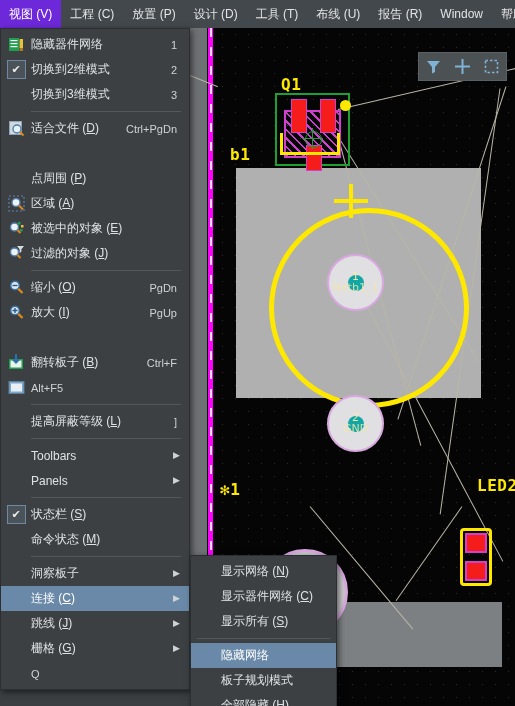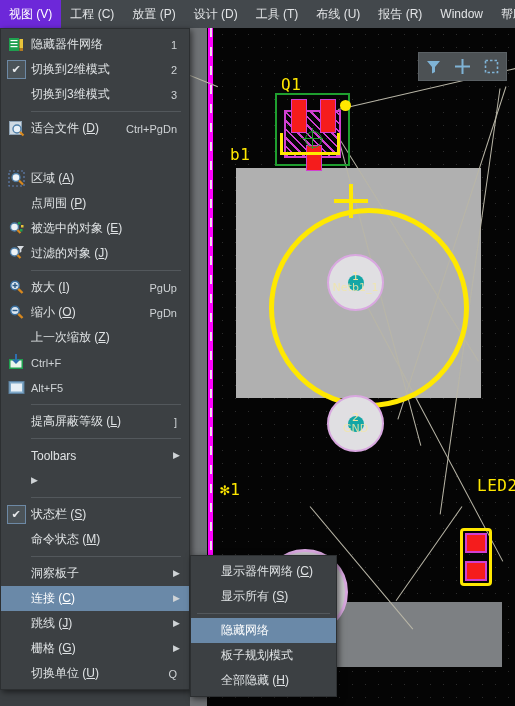--- a/index.html
+++ b/index.html
@@ -143,21 +143,21 @@
   .bigpad{
     position:absolute;left:72px;top:521px;width:86px;height:86px;border-radius:50%;
     background:#c9c8cb;border:3px solid #d9a8e0;box-sizing:border-box;
     display:flex;align-items:center;justify-content:center;
   }
   .bigpad .hole{width:56px;height:56px;border-radius:50%;background:#12a39f;
     display:flex;align-items:center;justify-content:center;}
   .bigpad .hn{color:#ffe800;font-size:19px;font-family:"DejaVu Sans",sans-serif;}
 
   .lbl{
-    position:absolute;color:#ffe800;font-size:16px;font-weight:normal;
+    position:absolute;color:#ffe800;font-size:16px;font-weight:bold;
     font-family:"DejaVu Sans Mono","Liberation Mono",monospace;letter-spacing:.5px;
   }
 
   
   .q1{position:absolute;left:85px;top:65px;width:75px;height:73px;}
   .q1 .outline{position:absolute;left:0;top:0;width:75px;height:73px;
     border:2px solid #1f9f2f;box-sizing:border-box;}
   .q1 .body{position:absolute;left:9px;top:17px;width:57px;height:48px;
     border:2px solid #d13fd1;box-sizing:border-box;
     background:repeating-linear-gradient(45deg,#d13fd1 0 1.5px,rgba(0,0,0,0) 1.5px 6px);}
@@ -326,32 +326,32 @@
             <path d="M12 12l3.5 3.5" stroke="#d8881e" stroke-width="2.2"></path>
           </svg>
         </span>
         <span class="mlabel">适合文件 (<span class="acc">D</span>)</span>
         <span class="mshort">Ctrl+PgDn</span>
       </div>
       <div class="mrow">
         <span class="micon"></span>
       </div>
       <div class="mrow">
+        <span class="micon"></span>
+        <span class="mlabel">点周围 (<span class="acc">P</span>)</span>
+      </div>
+      <div class="mrow">
         <span class="micon">
           <svg width="17" height="17">
             <rect x="1" y="1" width="15" height="15" fill="none" stroke="#5f7fb0" stroke-width="1.2" stroke-dasharray="2 2"></rect>
             <circle cx="8" cy="7.5" r="4" fill="#f0f4f8" stroke="#4f7fa8" stroke-width="1.4"></circle>
             <path d="M11 10.5l4 4" stroke="#d8881e" stroke-width="2.2"></path>
           </svg>
         </span>
         <span class="mlabel">区域 (<span class="acc">A</span>)</span>
-      </div>
-      <div class="mrow">
-        <span class="micon"></span>
-        <span class="mlabel">点周围 (<span class="acc">P</span>)</span>
       </div>
       <div class="mrow">
         <span class="micon">
           <svg width="17" height="17">
             <circle cx="6.5" cy="7" r="4" fill="#eef3f7" stroke="#4f7fa8" stroke-width="1.4"></circle>
             <path d="M9.5 10l3 3" stroke="#d8881e" stroke-width="2.2"></path>
             <rect x="10" y="2" width="2.5" height="2.5" fill="#1f9f4f"></rect>
             <rect x="13" y="5" width="2.5" height="2.5" fill="#e8c33a"></rect>
             <rect x="12" y="9" width="2.5" height="2.5" fill="#1f9f4f"></rect>
           </svg>
@@ -366,50 +366,50 @@
             <path d="M9 1h7l-2.6 3.2v2.6L11.6 8V4.2z" fill="#d8dde2"></path>
           </svg>
         </span>
         <span class="mlabel">过滤的对象 (<span class="acc">J</span>)</span>
       </div>
       <div class="msep"></div>
       <div class="mrow">
         <span class="micon">
           <svg width="17" height="17">
             <circle cx="7" cy="6.5" r="4.3" fill="#dce8f2" stroke="#3a6f9e" stroke-width="1.5"></circle>
+            <path d="M4.5 6.5h5" stroke="#2a5a85" stroke-width="1.4"></path>
+            <path d="M10.3 9.8l4.2 4.2" stroke="#d8881e" stroke-width="2.4"></path>
+          </svg>
+        </span>
+        <span class="mlabel">缩小 (<span class="acc">O</span>)</span>
+        <span class="mshort">PgDn</span>
+      </div>
+      <div class="mrow">
+        <span class="micon">
+          <svg width="17" height="17">
+            <circle cx="7" cy="6.5" r="4.3" fill="#dce8f2" stroke="#3a6f9e" stroke-width="1.5"></circle>
             <path d="M7 4v5M4.5 6.5h5" stroke="#2a5a85" stroke-width="1.4"></path>
             <path d="M10.3 9.8l4.2 4.2" stroke="#d8881e" stroke-width="2.4"></path>
           </svg>
         </span>
         <span class="mlabel">放大 (<span class="acc">I</span>)</span>
         <span class="mshort">PgUp</span>
       </div>
       <div class="mrow">
-        <span class="micon">
-          <svg width="17" height="17">
-            <circle cx="7" cy="6.5" r="4.3" fill="#dce8f2" stroke="#3a6f9e" stroke-width="1.5"></circle>
-            <path d="M4.5 6.5h5" stroke="#2a5a85" stroke-width="1.4"></path>
-            <path d="M10.3 9.8l4.2 4.2" stroke="#d8881e" stroke-width="2.4"></path>
-          </svg>
-        </span>
-        <span class="mlabel">缩小 (<span class="acc">O</span>)</span>
-        <span class="mshort">PgDn</span>
-      </div>
-      <div class="mrow">
-        <span class="micon"></span>
-        <span class="mlabel">上一次缩放 (<span class="acc">Z</span>)</span>
+        <span class="micon"></span>
       </div>
       <div class="mrow">
         <span class="micon">
           <svg width="17" height="17">
             <rect x="1" y="5" width="14" height="10" fill="#1f9f4f"></rect>
             <rect x="2.5" y="6.5" width="11" height="7" fill="#e9f5ec"></rect>
             <path d="M8 0v8M5 5.5l3 3 3-3" stroke="#2e6fb0" stroke-width="2" fill="none"></path>
           </svg>
         </span>
+        <span class="mlabel">翻转板子 (<span class="acc">B</span>)</span>
         <span class="mshort">Ctrl+F</span>
       </div>
       <div class="mrow">
         <span class="micon">
           <svg width="17" height="17">
             <rect x="1" y="2.5" width="15" height="12" fill="#7fa8c8" stroke="#5b7e9c"></rect>
             <rect x="3" y="4.5" width="11" height="8" fill="#e8f0f6"></rect>
           </svg>
         </span>
         <span class="mshort">Alt+F5</span>
@@ -421,20 +421,21 @@
         <span class="mshort">]</span>
       </div>
       <div class="msep"></div>
       <div class="mrow">
         <span class="micon"></span>
         <span class="mlabel">Toolbars</span>
         <span class="marrow">▶</span>
       </div>
       <div class="mrow">
         <span class="micon"></span>
+        <span class="mlabel">Panels</span>
         <span class="marrow">▶</span>
       </div>
       <div class="msep"></div>
       <div class="mrow">
         <span class="micon">
           <span class="chk">✔</span>
         </span>
         <span class="mlabel">状态栏 (<span class="acc">S</span>)</span>
       </div>
       <div class="mrow">
@@ -457,28 +458,31 @@
         <span class="mlabel">跳线 (<span class="acc">J</span>)</span>
         <span class="marrow">▶</span>
       </div>
       <div class="mrow">
         <span class="micon"></span>
         <span class="mlabel">栅格 (<span class="acc">G</span>)</span>
         <span class="marrow">▶</span>
       </div>
       <div class="mrow">
         <span class="micon"></span>
-        <span class="mlabel">切换单位 (<span class="acc">U</span>)</span>
         <span class="mshort">Q</span>
       </div>
     </div>
 
   <div class="submenu" id="connect-submenu">
       <div class="mrow">
         <span class="micon"></span>
+        <span class="mlabel">显示网络 (<span class="acc">N</span>)</span>
+      </div>
+      <div class="mrow">
+        <span class="micon"></span>
         <span class="mlabel">显示器件网络 (<span class="acc">C</span>)</span>
       </div>
       <div class="mrow">
         <span class="micon"></span>
         <span class="mlabel">显示所有 (<span class="acc">S</span>)</span>
       </div>
       <div class="msep"></div>
       <div class="mrow sel">
         <span class="micon"></span>
         <span class="mlabel">隐藏网络</span>

